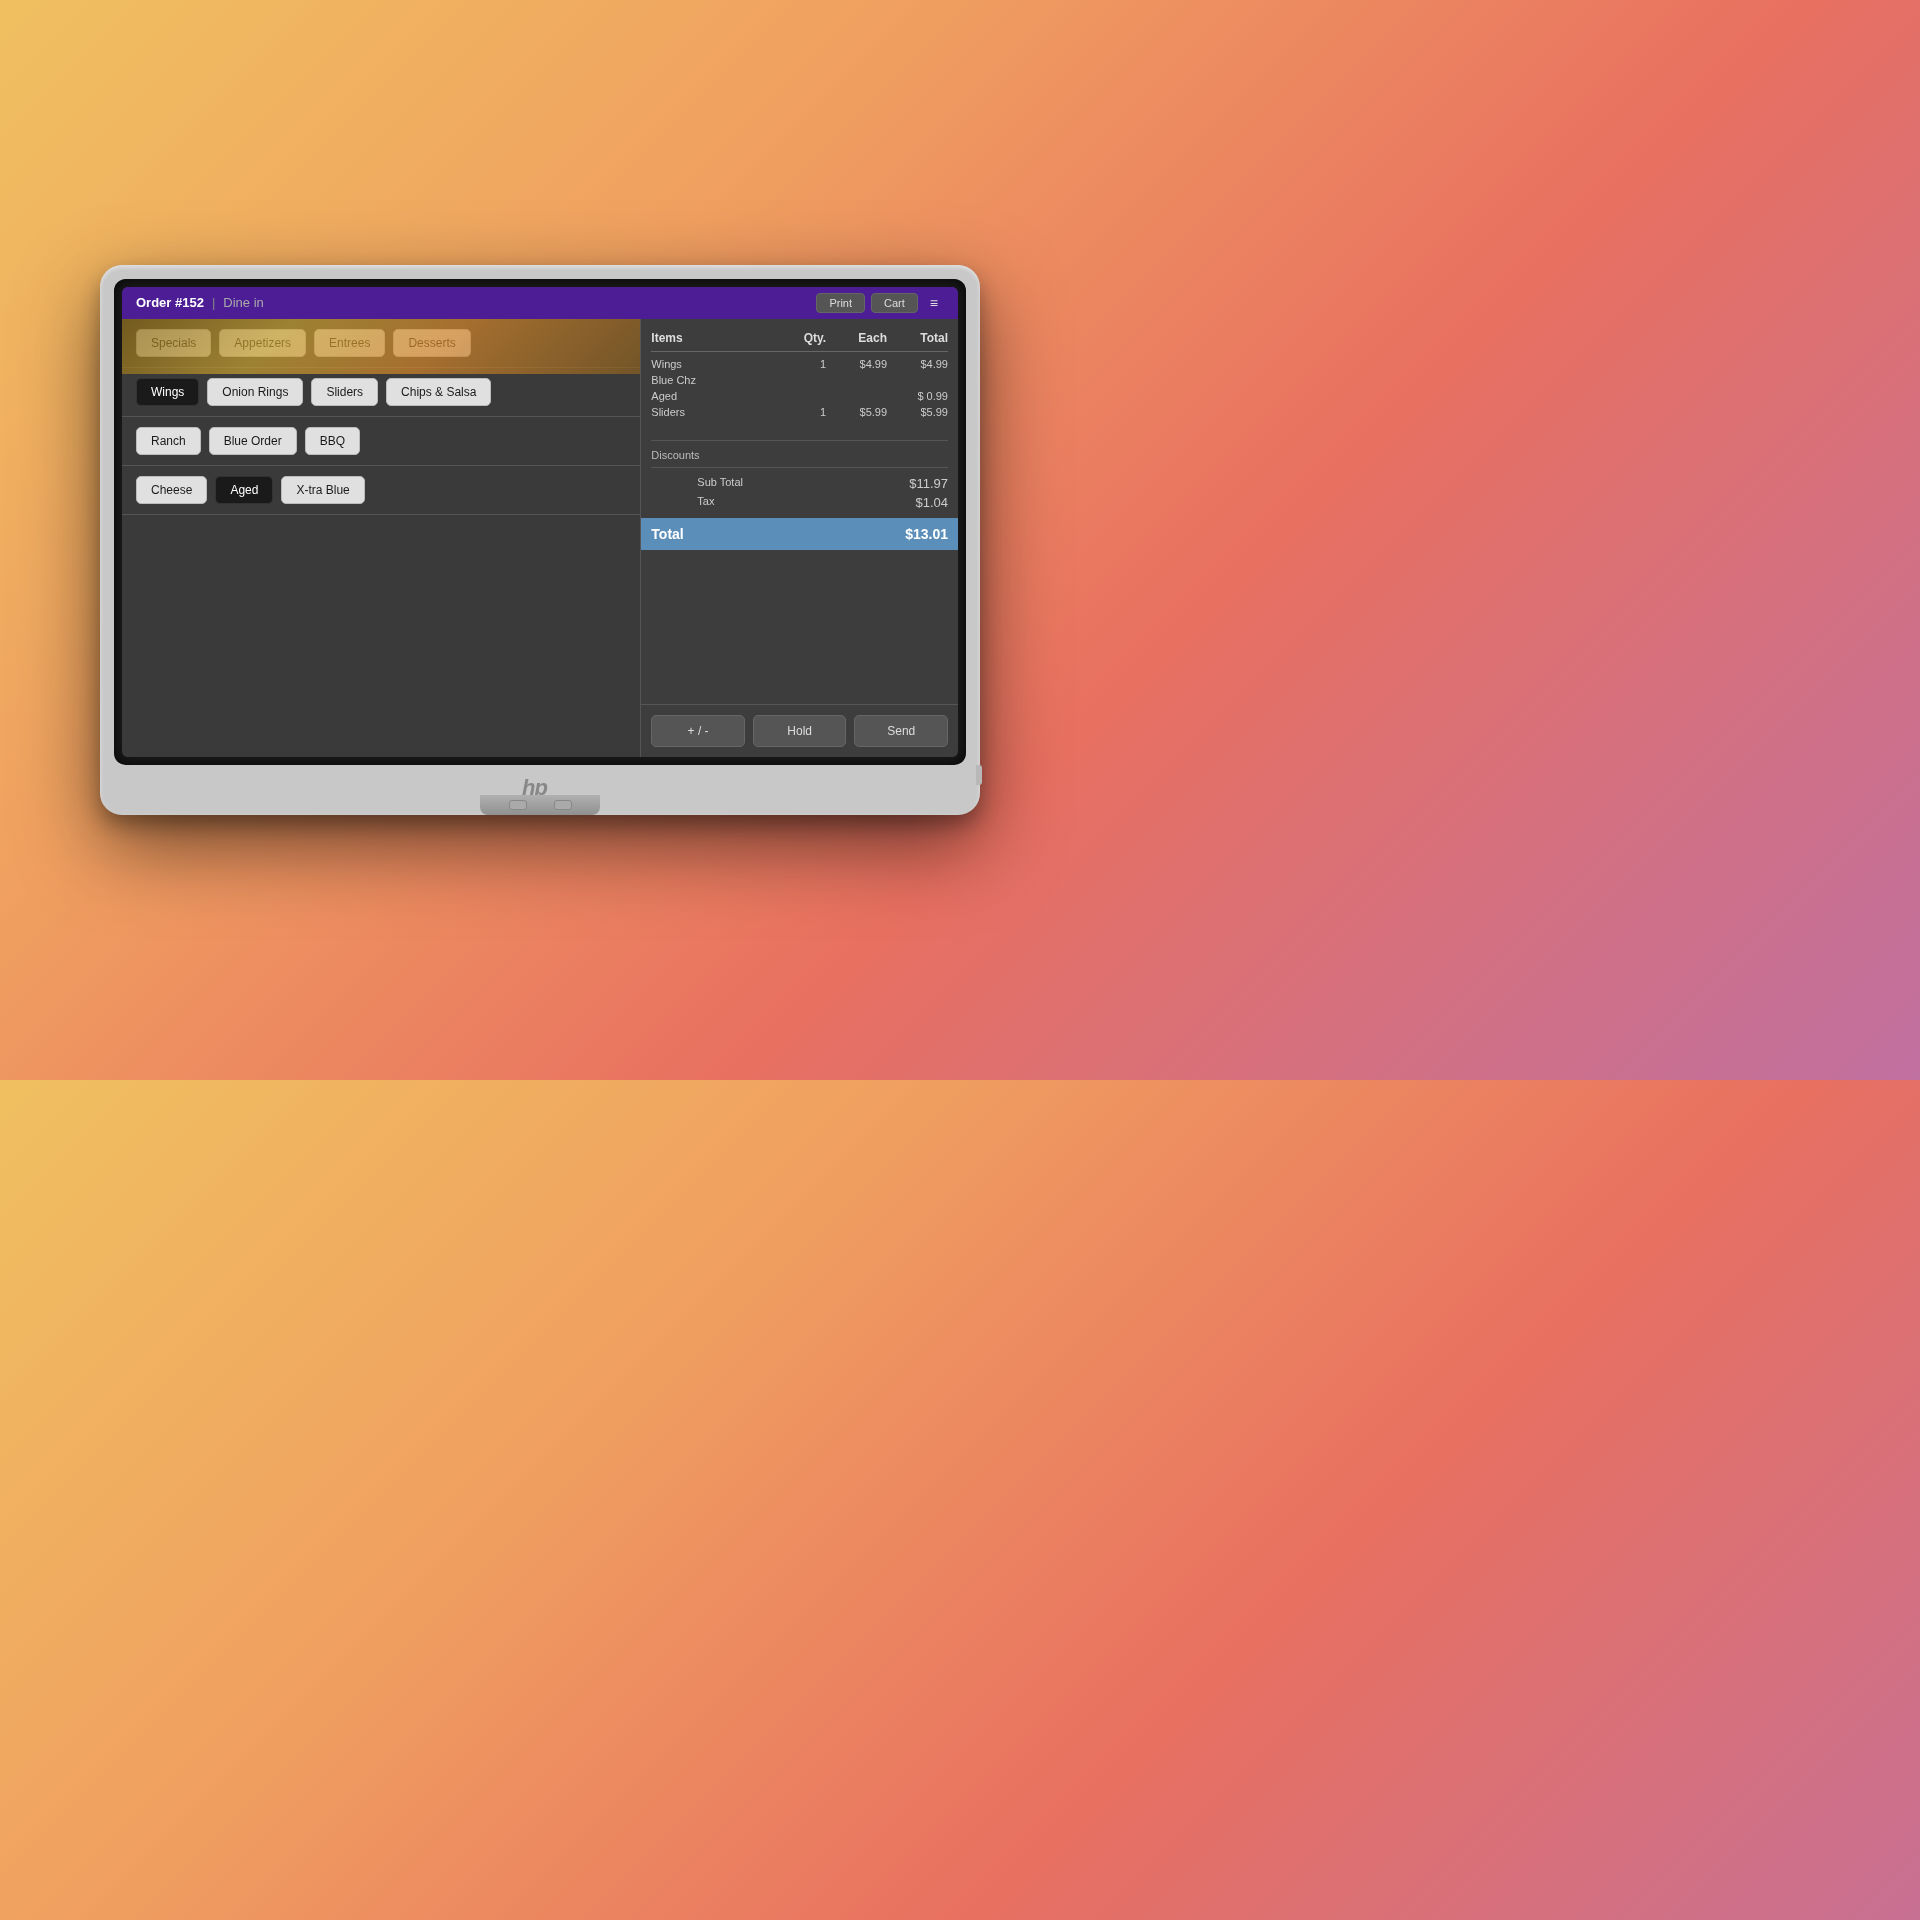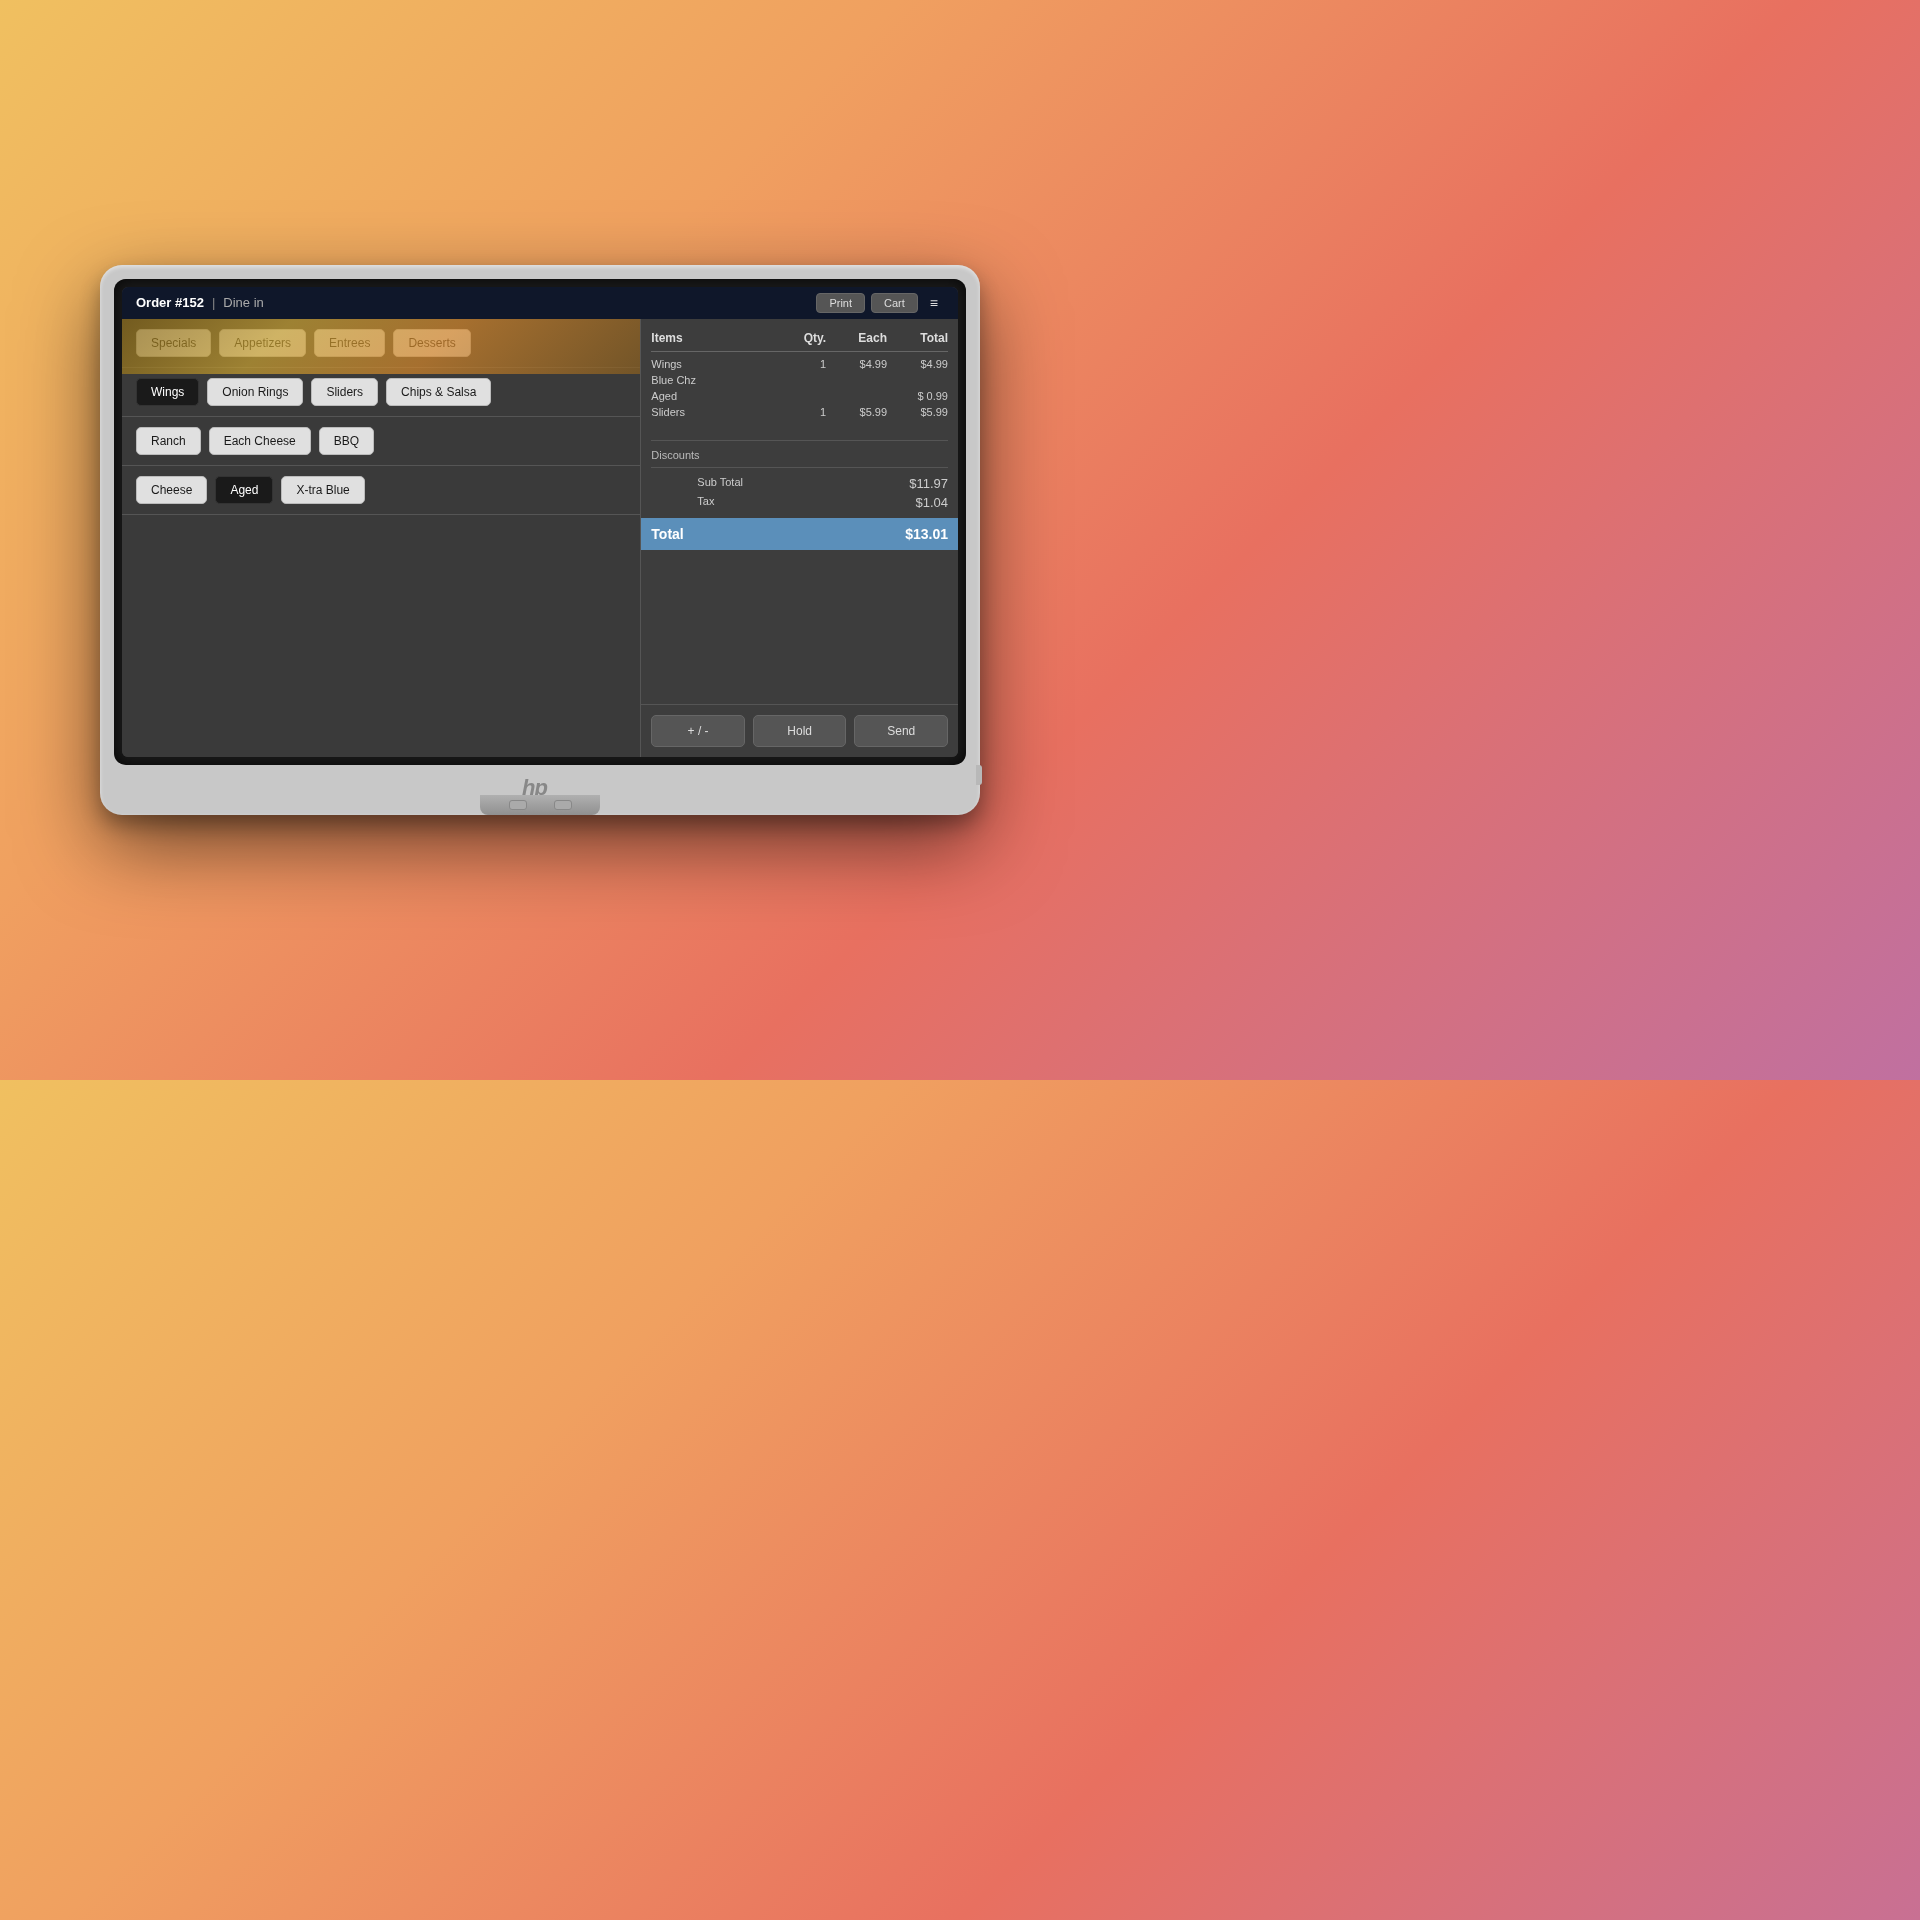--- a/index.html
+++ b/index.html
@@ -43,21 +43,21 @@
       border-radius: 6px;
       overflow: hidden;
       position: relative;
       aspect-ratio: 16/9;
       display: flex;
       flex-direction: column;
     }
 
     
     .header-bar {
-      background: #0f172a;
+      background: #4c1d95;
       padding: 6px 14px;
       display: flex;
       align-items: center;
       justify-content: space-between;
       flex-shrink: 0;
     }
 
     .order-info {
       display: flex;
       align-items: center;
@@ -403,21 +403,21 @@
               <button class="cat-btn active">Wings</button>
               <button class="cat-btn">Onion Rings</button>
               <button class="cat-btn">Sliders</button>
               <button class="cat-btn">Chips &amp; Salsa</button>
             </div>
           </div>
 
           <div class="category-section">
             <div class="category-row">
               <button class="cat-btn">Ranch</button>
-              <button class="cat-btn">Each Cheese</button>
+              <button class="cat-btn">Blue Order</button>
               <button class="cat-btn">BBQ</button>
             </div>
           </div>
 
           <div class="category-section">
             <div class="category-row">
               <button class="cat-btn">Cheese</button>
               <button class="cat-btn active">Aged</button>
               <button class="cat-btn">X-tra Blue</button>
             </div>

